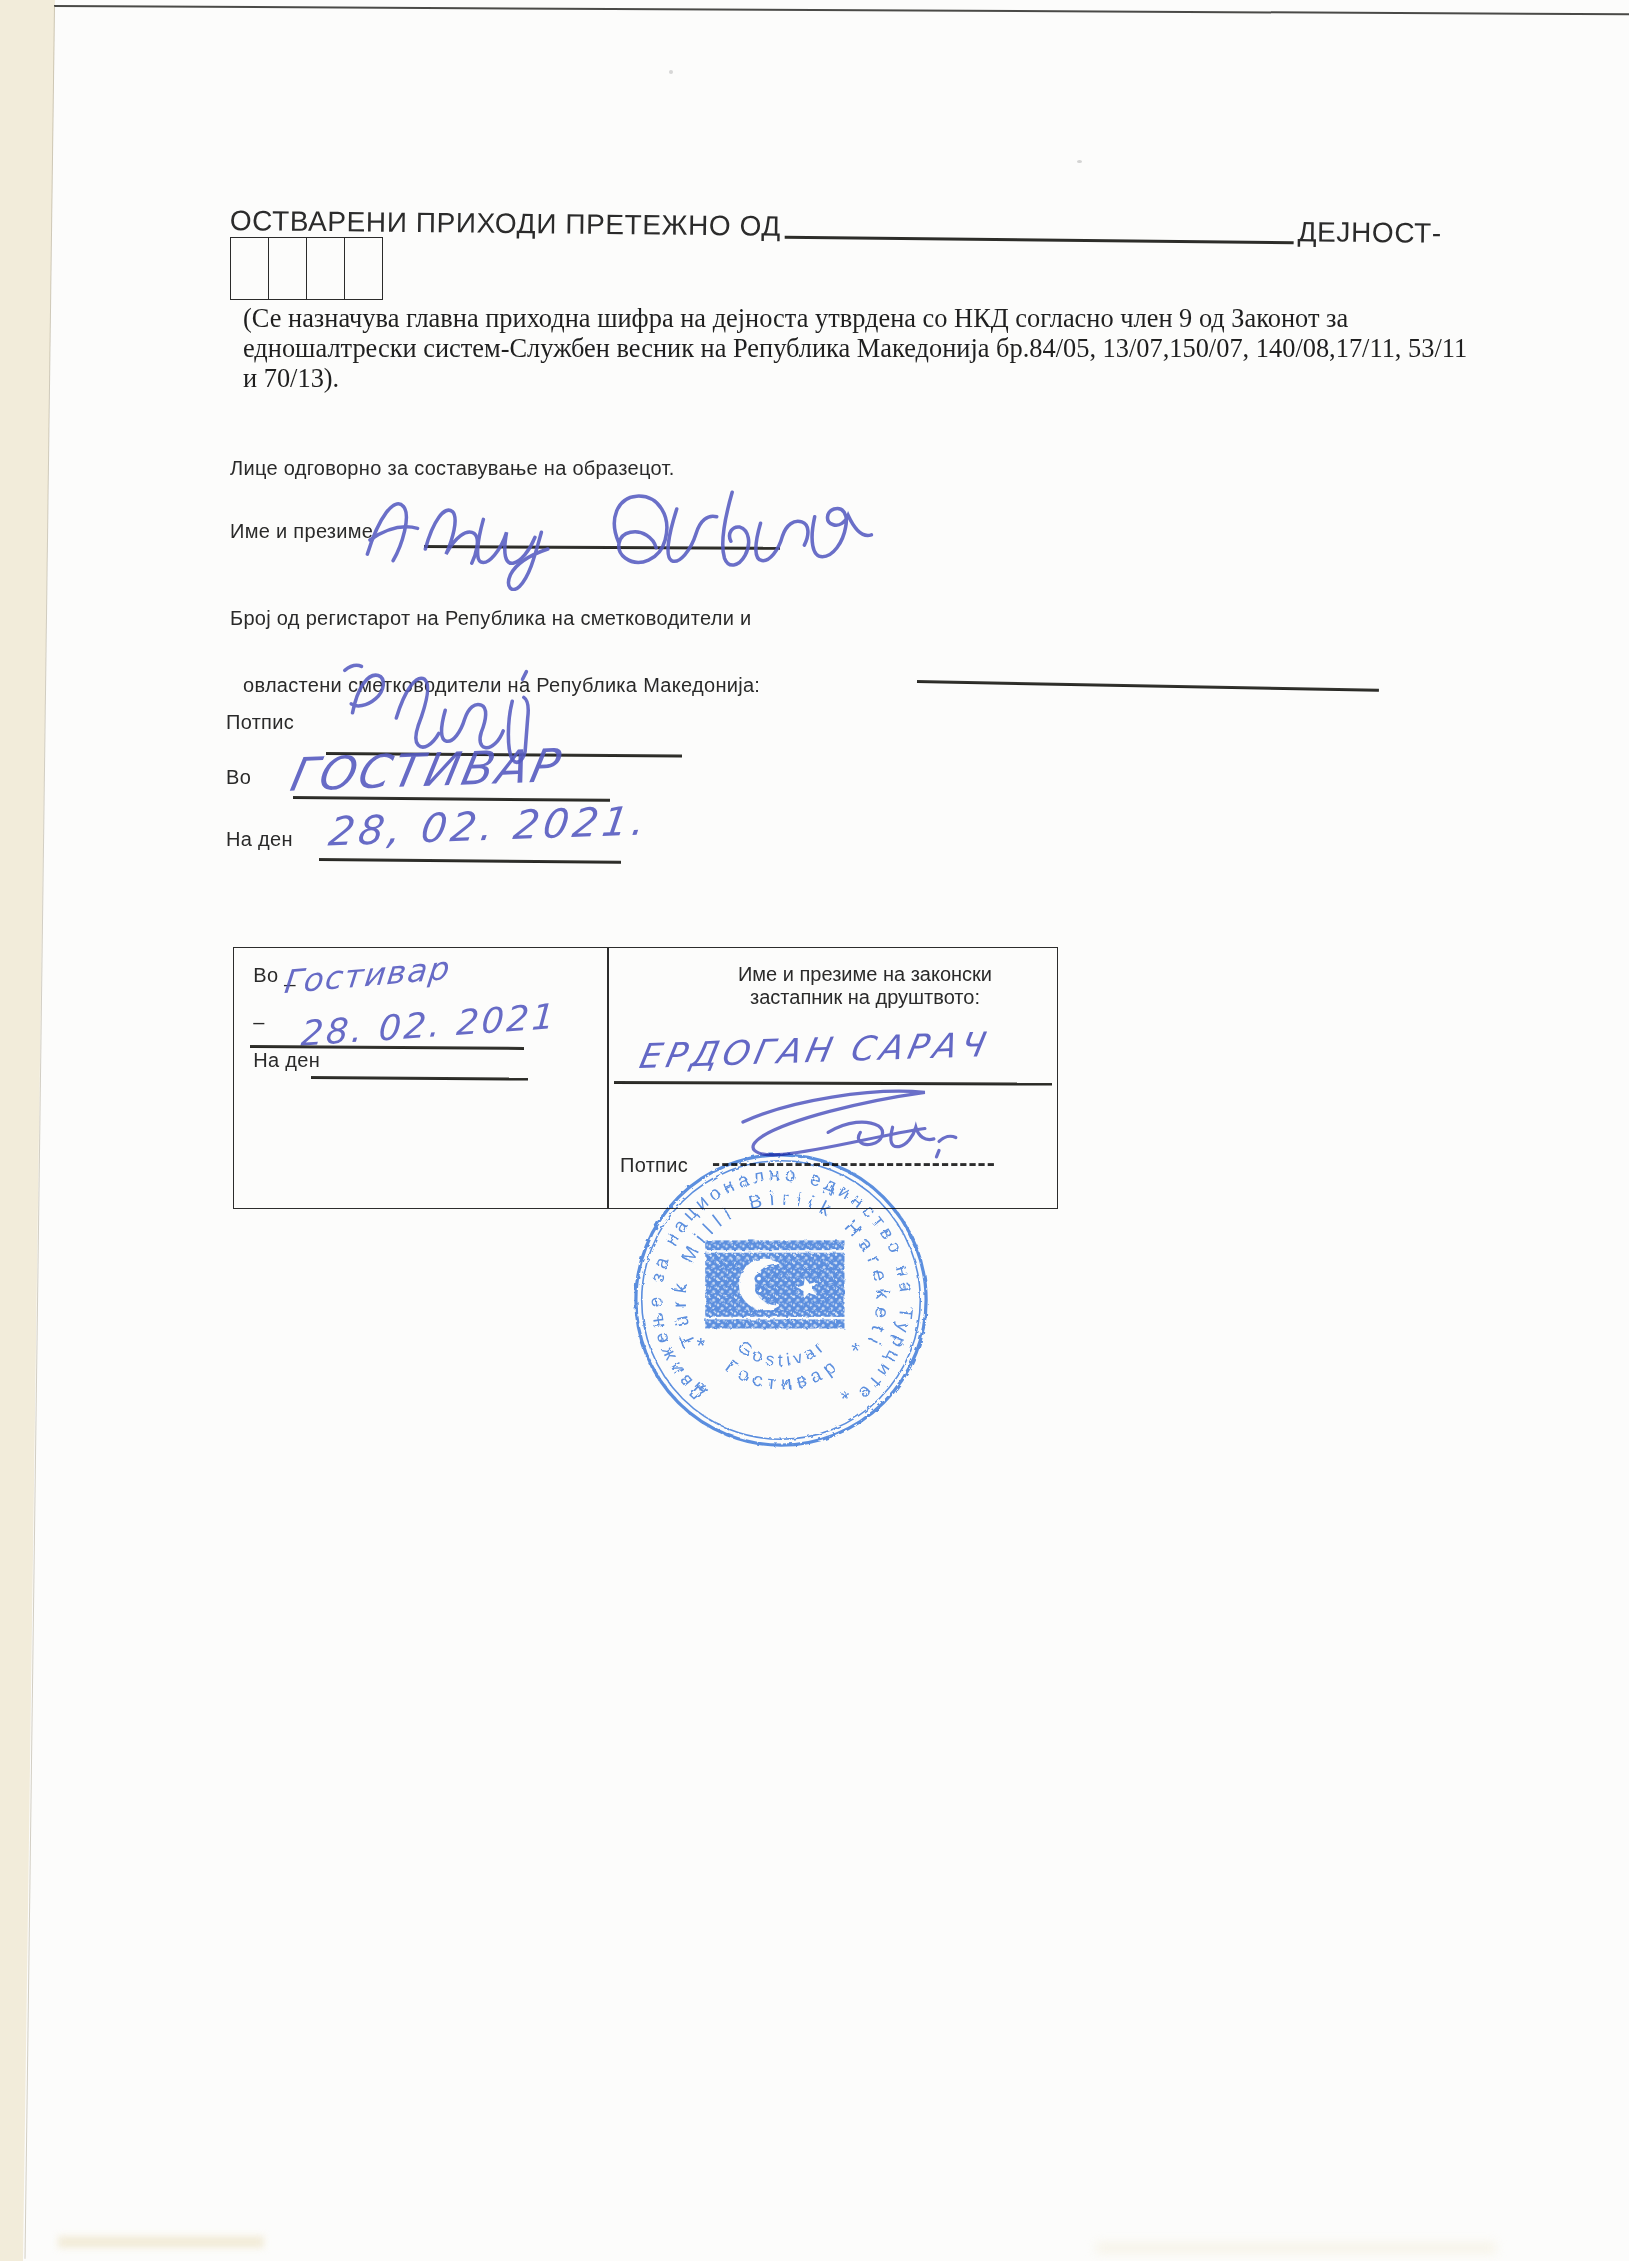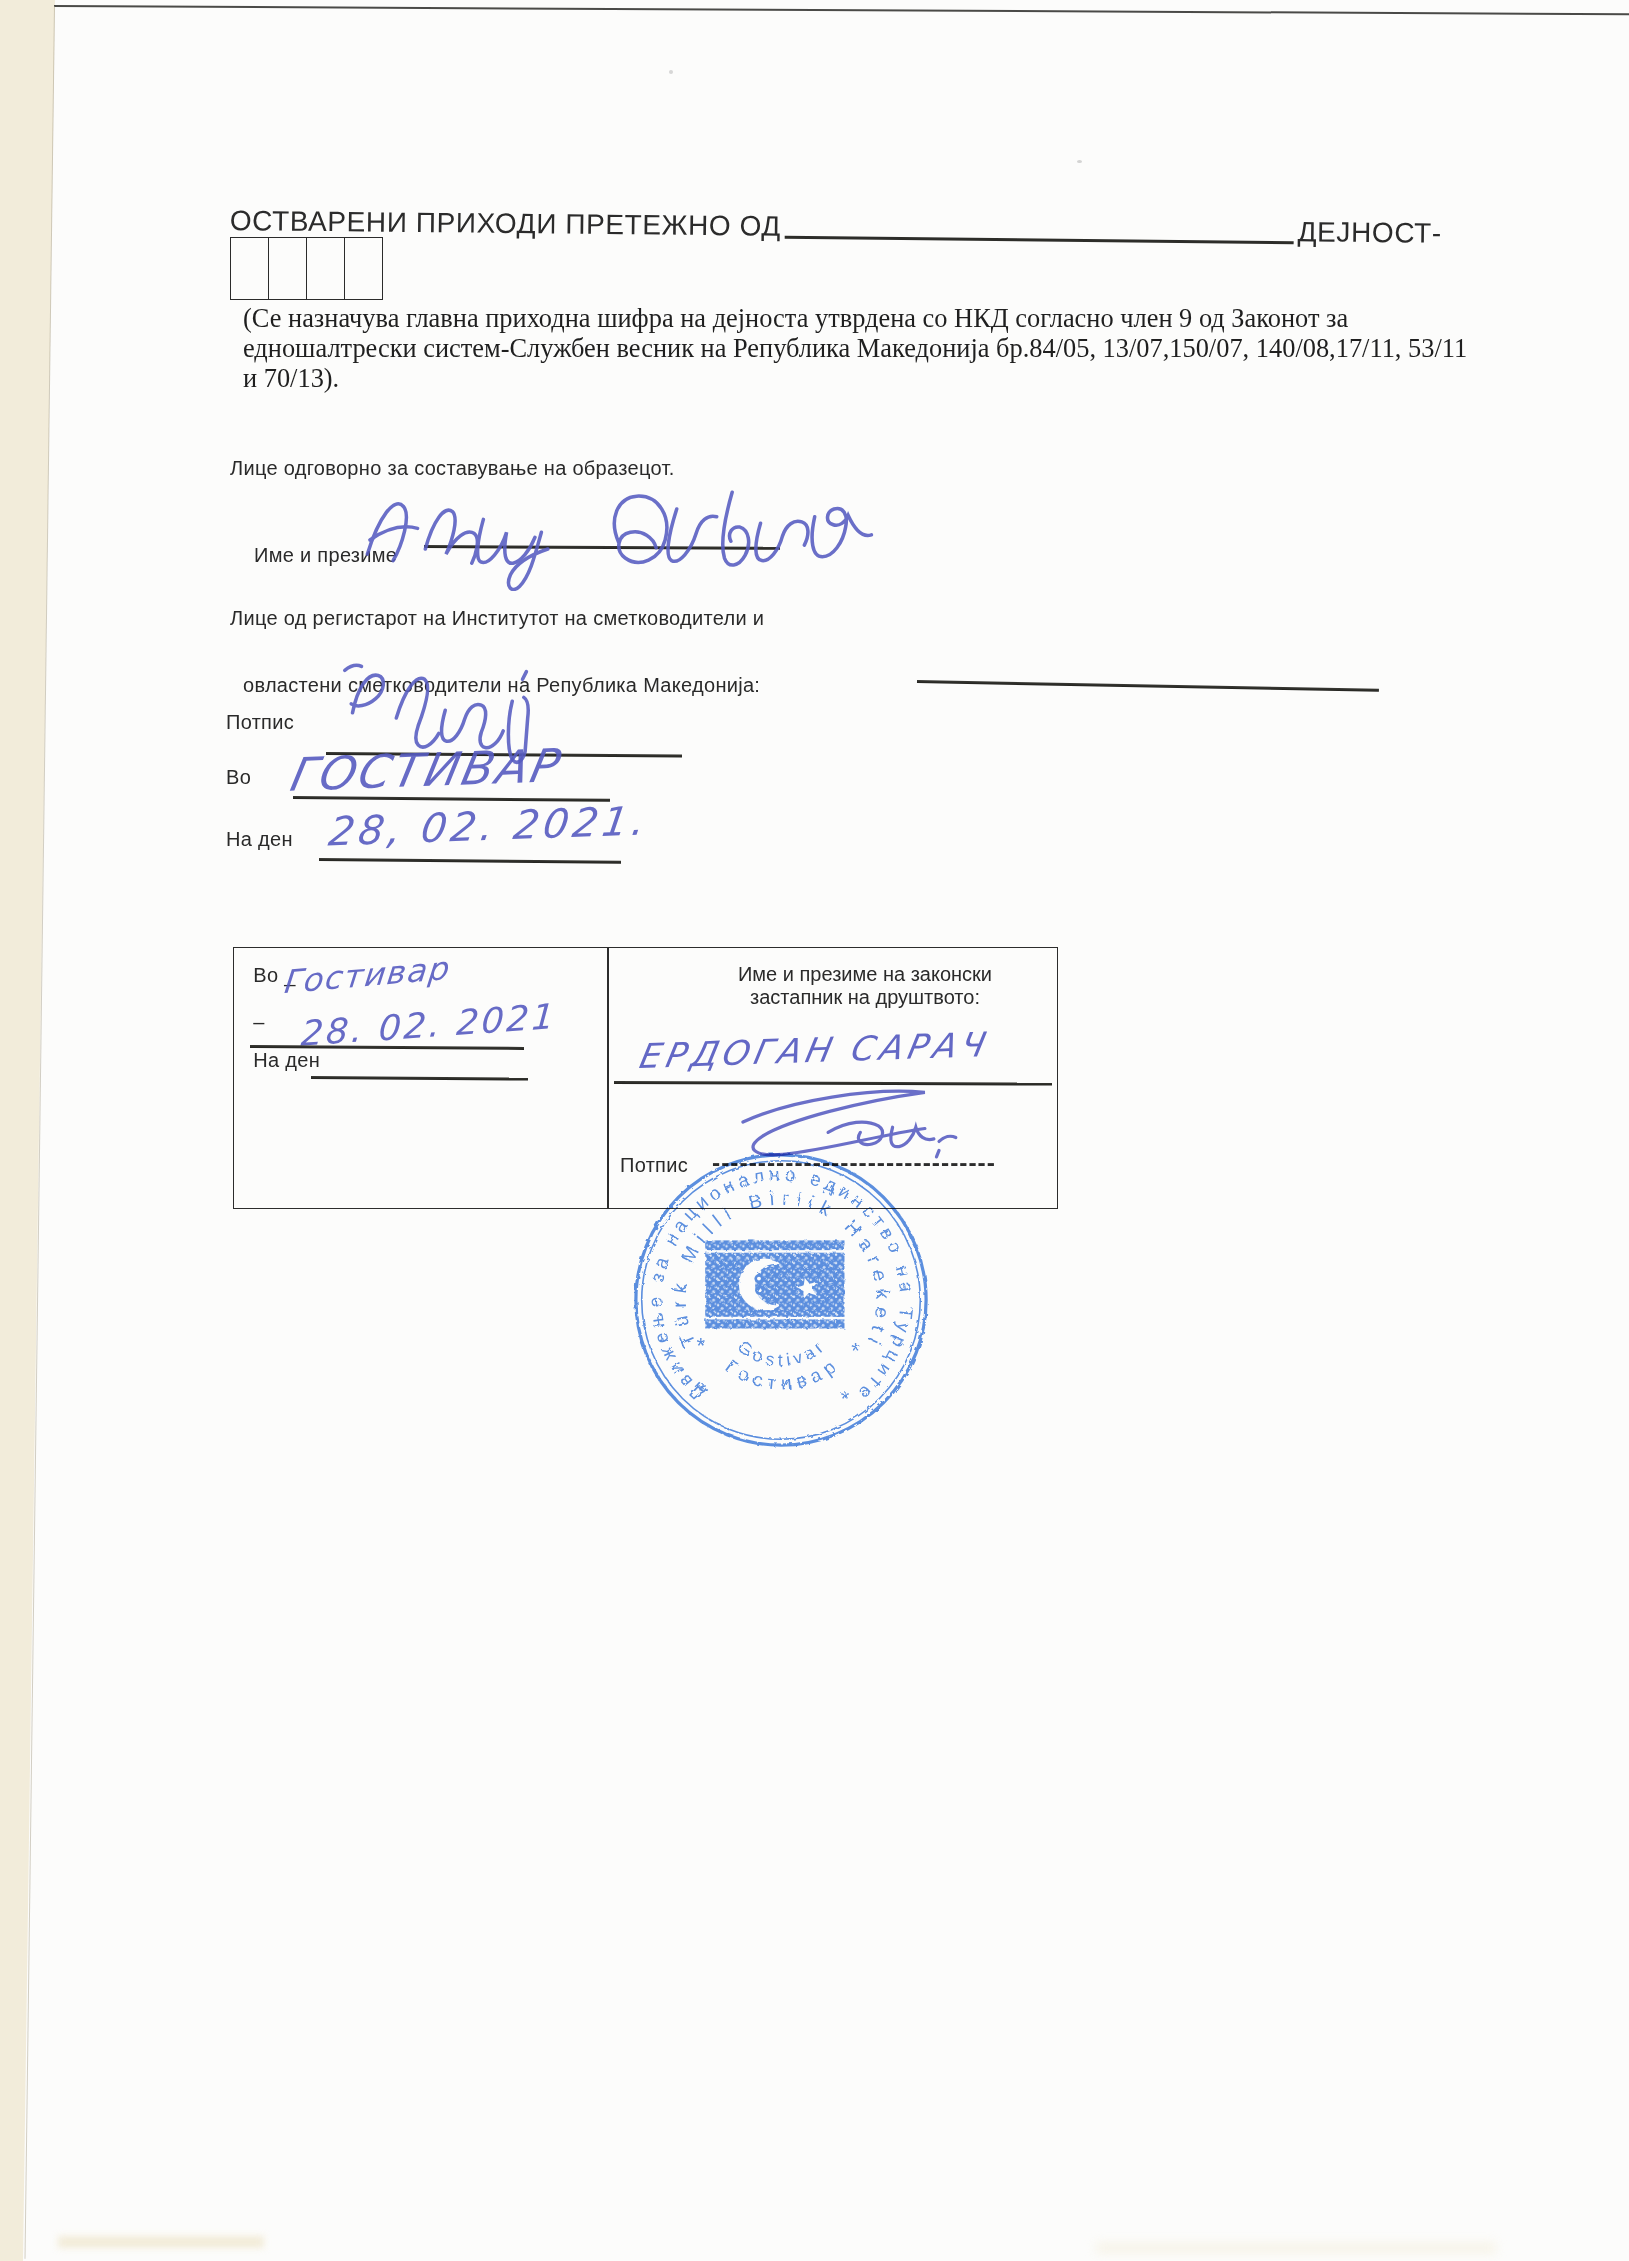--- a/index.html
+++ b/index.html
@@ -47,38 +47,38 @@
   </div>
 
   <div class="abs" style="left:230px;top:303px;margin-left:13px;">
     <div class="serif">(Се назначува главна приходна шифра на дејноста утврдена со НКД согласно член 9 од Законот за</div>
     <div class="serif">едношалтрески систем-Службен весник на Република Македонија бр.84/05, 13/07,150/07, 140/08,17/11, 53/11</div>
     <div class="serif">и 70/13).</div>
   </div>
 
   <div class="abs lbl" style="left:230px;top:457px;">Лице одговорно за составување на образецот.</div>
 
-  <div class="abs lbl" style="left:230px;top:544px;margin-left:24px;">Име и презиме</div>
+  <div class="abs lbl" style="left:230px;top:520px;">Име и презиме</div>
   <div class="abs rule" style="left:424px;top:545px;width:356px;transform:rotate(0.3deg);"></div>
   <svg class="abs" style="left:348px;top:478px;" width="535" height="113" viewBox="0 0 830 175">
     <g fill="none" stroke="#575cc1" stroke-width="5.5" stroke-linecap="round" opacity="0.88">
       <path d="M30,118 C48,60 72,28 86,44 C98,58 84,104 70,128"></path>
       <path d="M34,96 C60,78 86,72 108,78"></path>
       <path d="M120,110 C132,66 150,42 162,52 C172,62 162,96 152,118 C166,92 184,78 196,86 C206,94 198,120 192,132"></path>
       <path d="M210,64 C200,100 198,126 206,130 C218,136 238,110 246,84 C240,118 244,134 256,132 C268,130 282,112 290,92"></path>
       <path d="M300,84 C290,120 282,152 266,168 C254,180 244,168 252,150 C262,130 286,118 310,110"></path>
       <path d="M420,100 C404,64 418,30 448,28 C482,26 502,60 492,96 C484,126 452,140 430,124 C414,112 418,88 438,84 C456,80 474,92 478,108"></path>
       <path d="M510,48 C496,92 492,122 502,128 C514,134 532,112 540,86 C546,66 558,56 572,60"></path>
       <path d="M596,22 C584,64 578,104 584,124 C590,140 606,138 616,120 C626,102 622,80 608,76 C596,74 588,86 594,98"></path>
       <path d="M640,70 C630,104 630,126 642,128 C654,130 668,112 674,90 C680,72 692,64 704,68 C716,72 716,88 708,104"></path>
       <path d="M724,60 C716,96 720,122 736,122 C752,122 768,100 772,76 C776,56 768,44 754,48 C742,52 740,68 752,72 C762,76 772,68 776,58 C788,84 800,92 812,88"></path>
     </g>
   </svg>
 
-  <div class="abs lbl" style="left:230px;top:607px;">Лице од регистарот на Институтот на сметководители и</div>
+  <div class="abs lbl" style="left:230px;top:607px;">Број од регистарот на Република на сметководители и</div>
   <div class="abs lbl" style="left:243px;top:638px;margin-top:36px;">овластени сметководители на Република Македонија:</div>
   <div class="abs rule" style="left:917px;top:680px;width:462px;transform:rotate(1.1deg);"></div>
 
   <div class="abs lbl" style="left:226px;top:711px;">Потпис</div>
   <div class="abs rule" style="left:326px;top:752px;width:356px;transform:rotate(0.4deg);"></div>
   <svg class="abs" style="left:319px;top:656px;" width="219" height="113" viewBox="0 0 340 175">
     <g fill="none" stroke="#575cc1" stroke-width="5.5" stroke-linecap="round" opacity="0.88">
       <path d="M52,88 C60,48 76,26 92,30 C104,34 102,54 88,66 C74,78 58,80 50,74"></path>
       <path d="M40,22 C50,14 58,12 66,16"></path>
       <path d="M120,96 C134,50 152,28 164,36 C174,44 166,76 154,108 C150,120 148,132 154,138 C162,146 176,138 186,120"></path>

